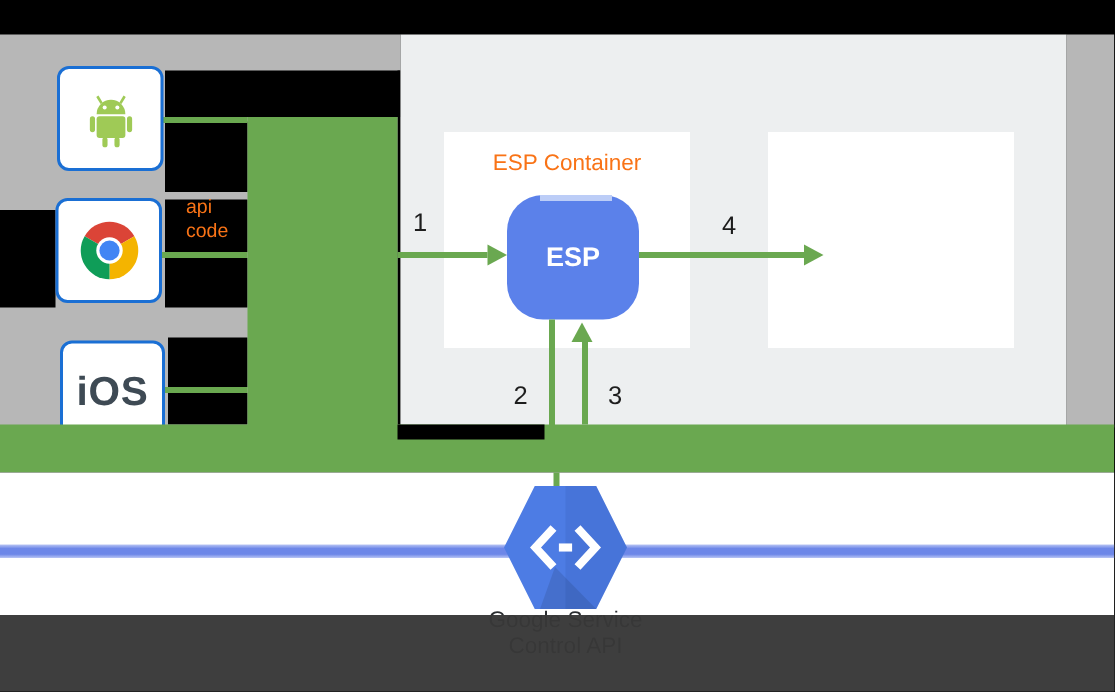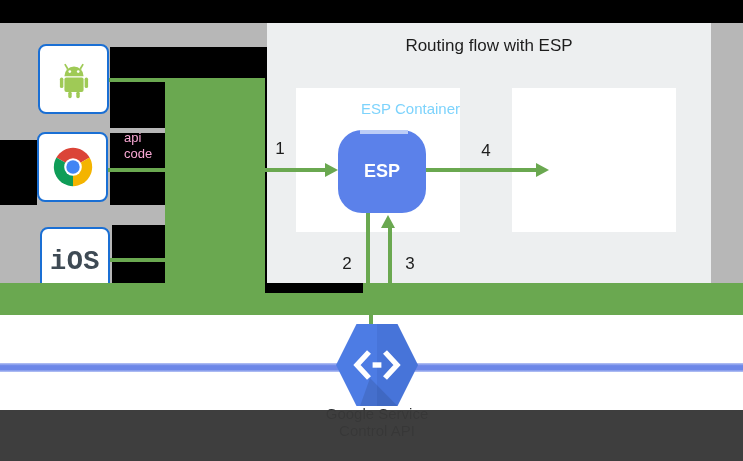--- a/index.html
+++ b/index.html
@@ -12,29 +12,29 @@
   .gray{background:#b7b7b7;}
   .hole{background:#000;}
   .green{background:#6aa850;}
   .panel{background:#edeff0;}
   .whitebg{background:#ffffff;}
   
   .client-box{
     background:#fff;border:2px solid #1a6fd4;border-radius:8px;
     box-sizing:border-box;display:flex;align-items:center;justify-content:center;
   }
-  .ios-text{font-weight:bold;font-size:27px;color:#3e4a54;letter-spacing:0.5px;font-family:Liberation Mono, monospace;}
+  .ios-text{font-weight:bold;font-size:27px;color:#3e4a54;letter-spacing:0.5px;}
   
   .panel-title{font-size:17px;color:#1d1d1d;text-align:center;}
   .container-box{background:#fff;}
-  .container-title{font-size:15px;color:#7dd3fc;text-align:right;}
+  .container-title{font-size:15px;color:#f97316;text-align:center;}
   .blue-box{background:#5b81ea;display:flex;align-items:center;justify-content:center;
     flex-direction:column;color:#fff;font-weight:bold;text-align:center;border-radius:24px;}
   .step-num{font-size:17px;color:#1d1d1d;text-align:center;width:24px;}
-  .api-calls{font-size:13px;color:#f9a8d4;line-height:16px;}
+  .api-calls{font-size:13px;color:#f97316;line-height:16px;}
   
   .hline{height:4px;background:#6aa850;}
   .vline{width:4px;background:#6aa850;}
   .head-right{width:0;height:0;border-left:13px solid #6aa850;
     border-top:7px solid transparent;border-bottom:7px solid transparent;}
   .head-up{width:0;height:0;border-bottom:13px solid #6aa850;
     border-left:7px solid transparent;border-right:7px solid transparent;}
   
   .blue-line{height:9px;background:linear-gradient(#b9c5f4,#6d87e8 30%,#6d87e8 72%,#b9c5f4);}
   
@@ -94,21 +94,20 @@
       <circle cx="24" cy="24" r="9.2" fill="#fff"></circle>
       <circle cx="24" cy="24" r="7" fill="#4285f4"></circle>
     </svg>
   </div>
 
   <div class="abs client-box" style="left:40px;top:227px;width:70px;height:69px;">
     <span class="ios-text">iOS</span>
   </div>
 
   <div class="abs panel" style="left:267px;top:23px;width:444px;height:262px;"></div>
-  <div class="abs panel-title" style="left:267px;top:36px;width:444px;">Routing flow with ESP</div>
 
   <div class="abs container-box" style="left:296px;top:88px;width:164px;height:144px;"></div>
   <div class="abs container-title" style="left:296px;top:100px;width:164px;">ESP Container</div>
   <div class="abs blue-box" style="left:338px;top:130px;width:88px;height:83px;font-size:18px;">
     <span>ESP</span>
   </div>
   <div class="abs" style="left:360px;top:130px;width:48px;height:4px;background:#bccdf7;"></div>
 
   <div class="abs container-box" style="left:512px;top:88px;width:164px;height:144px;"></div>
 

